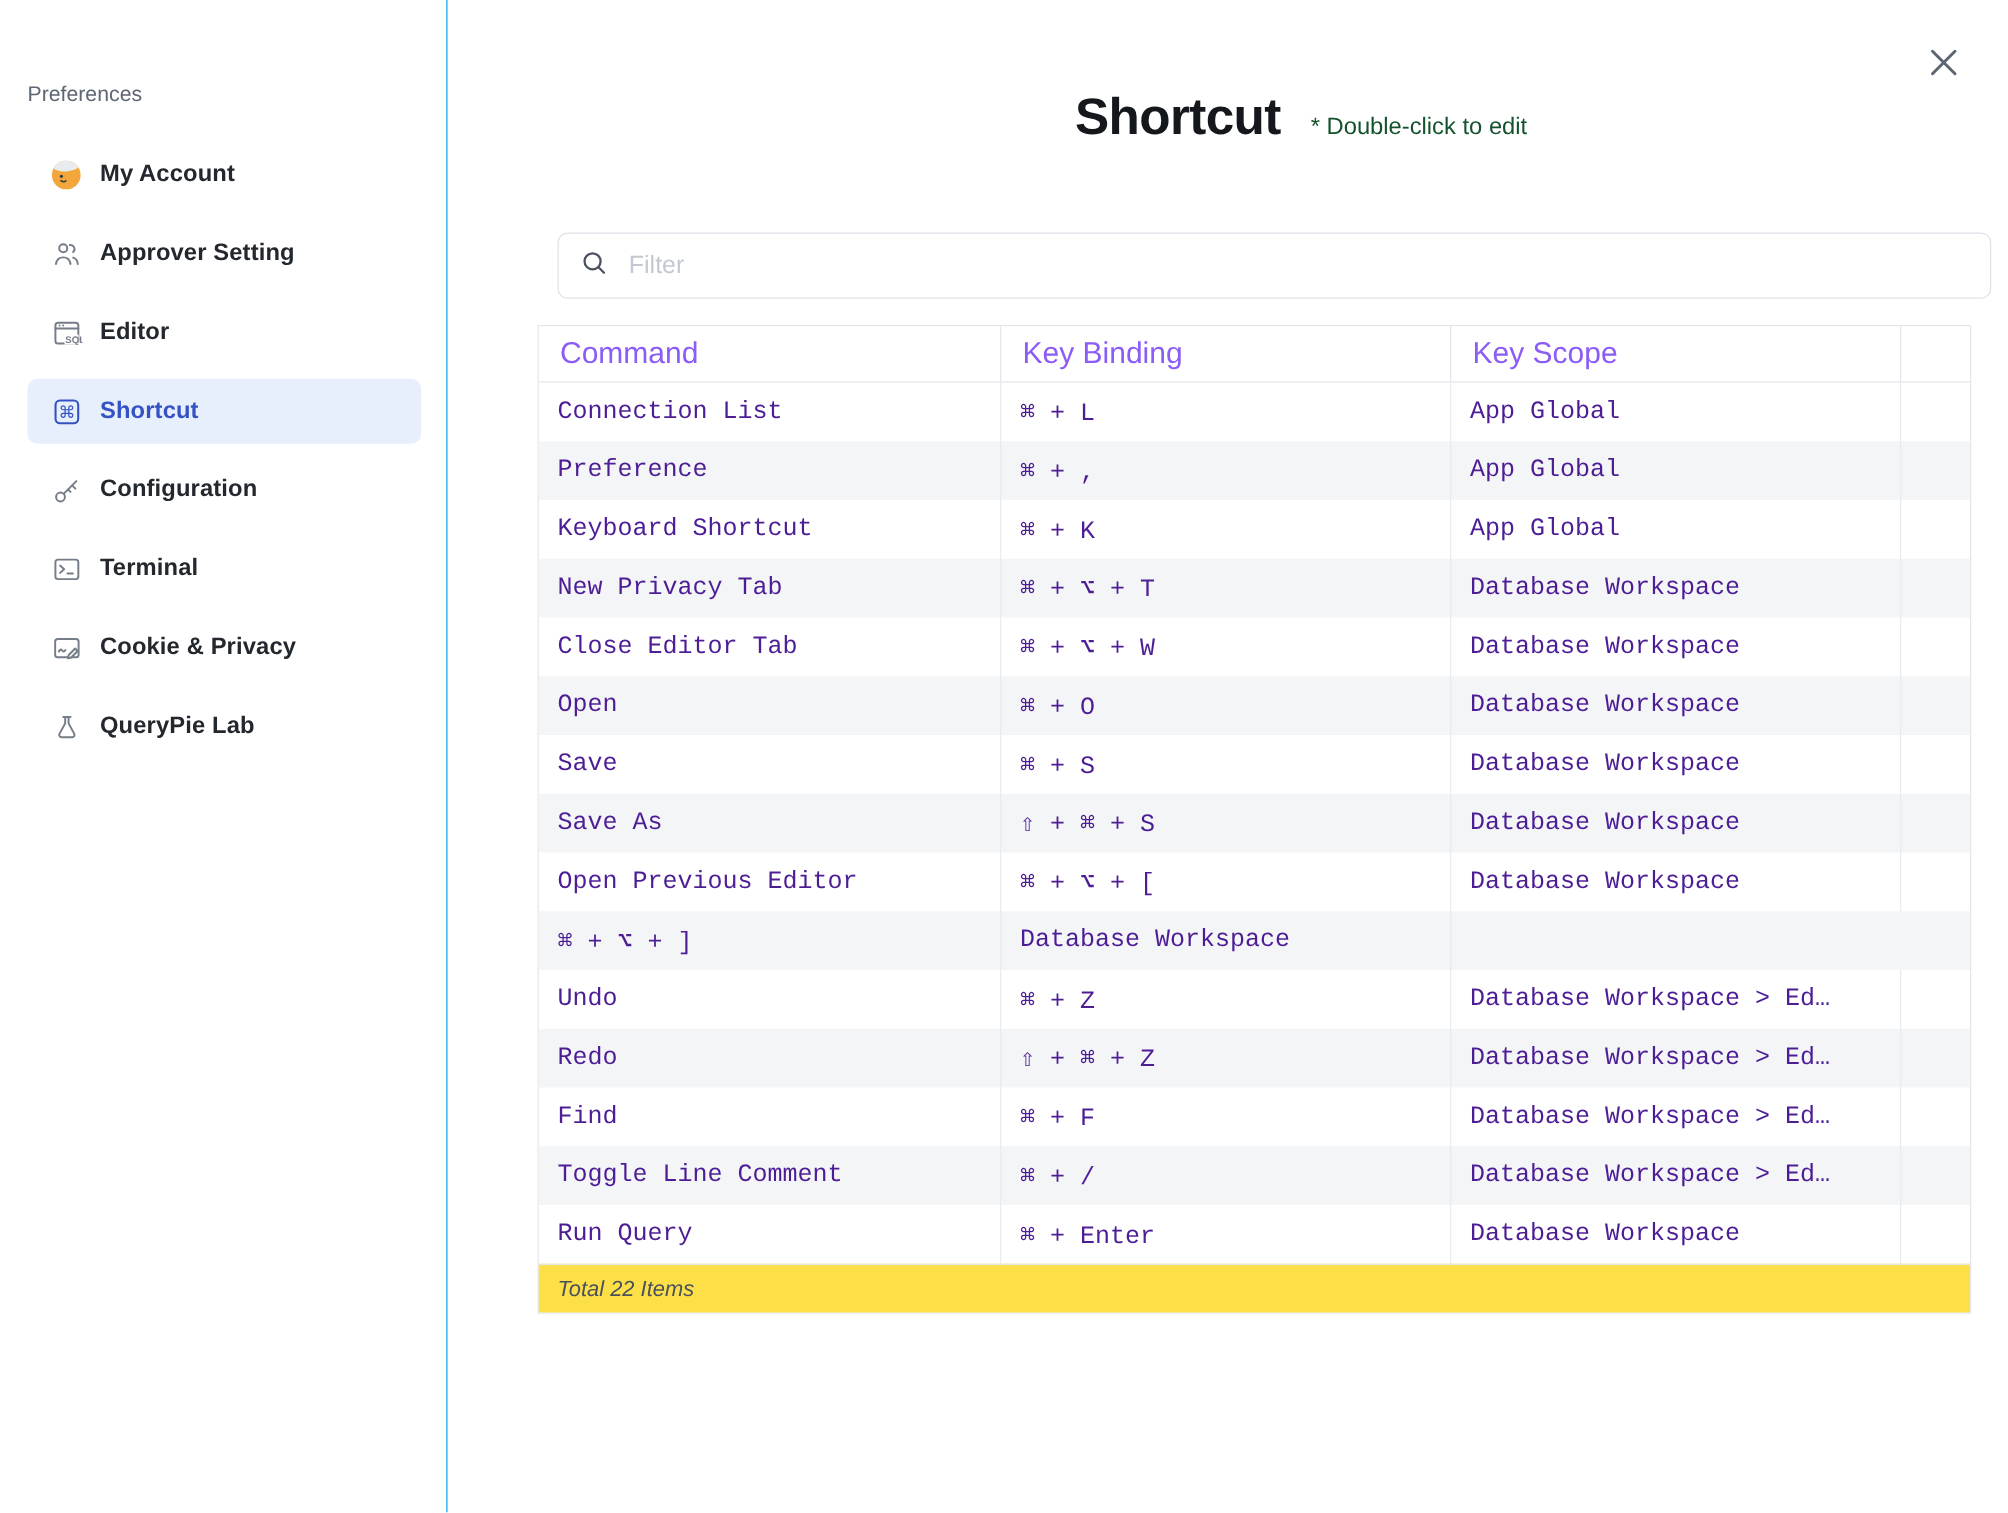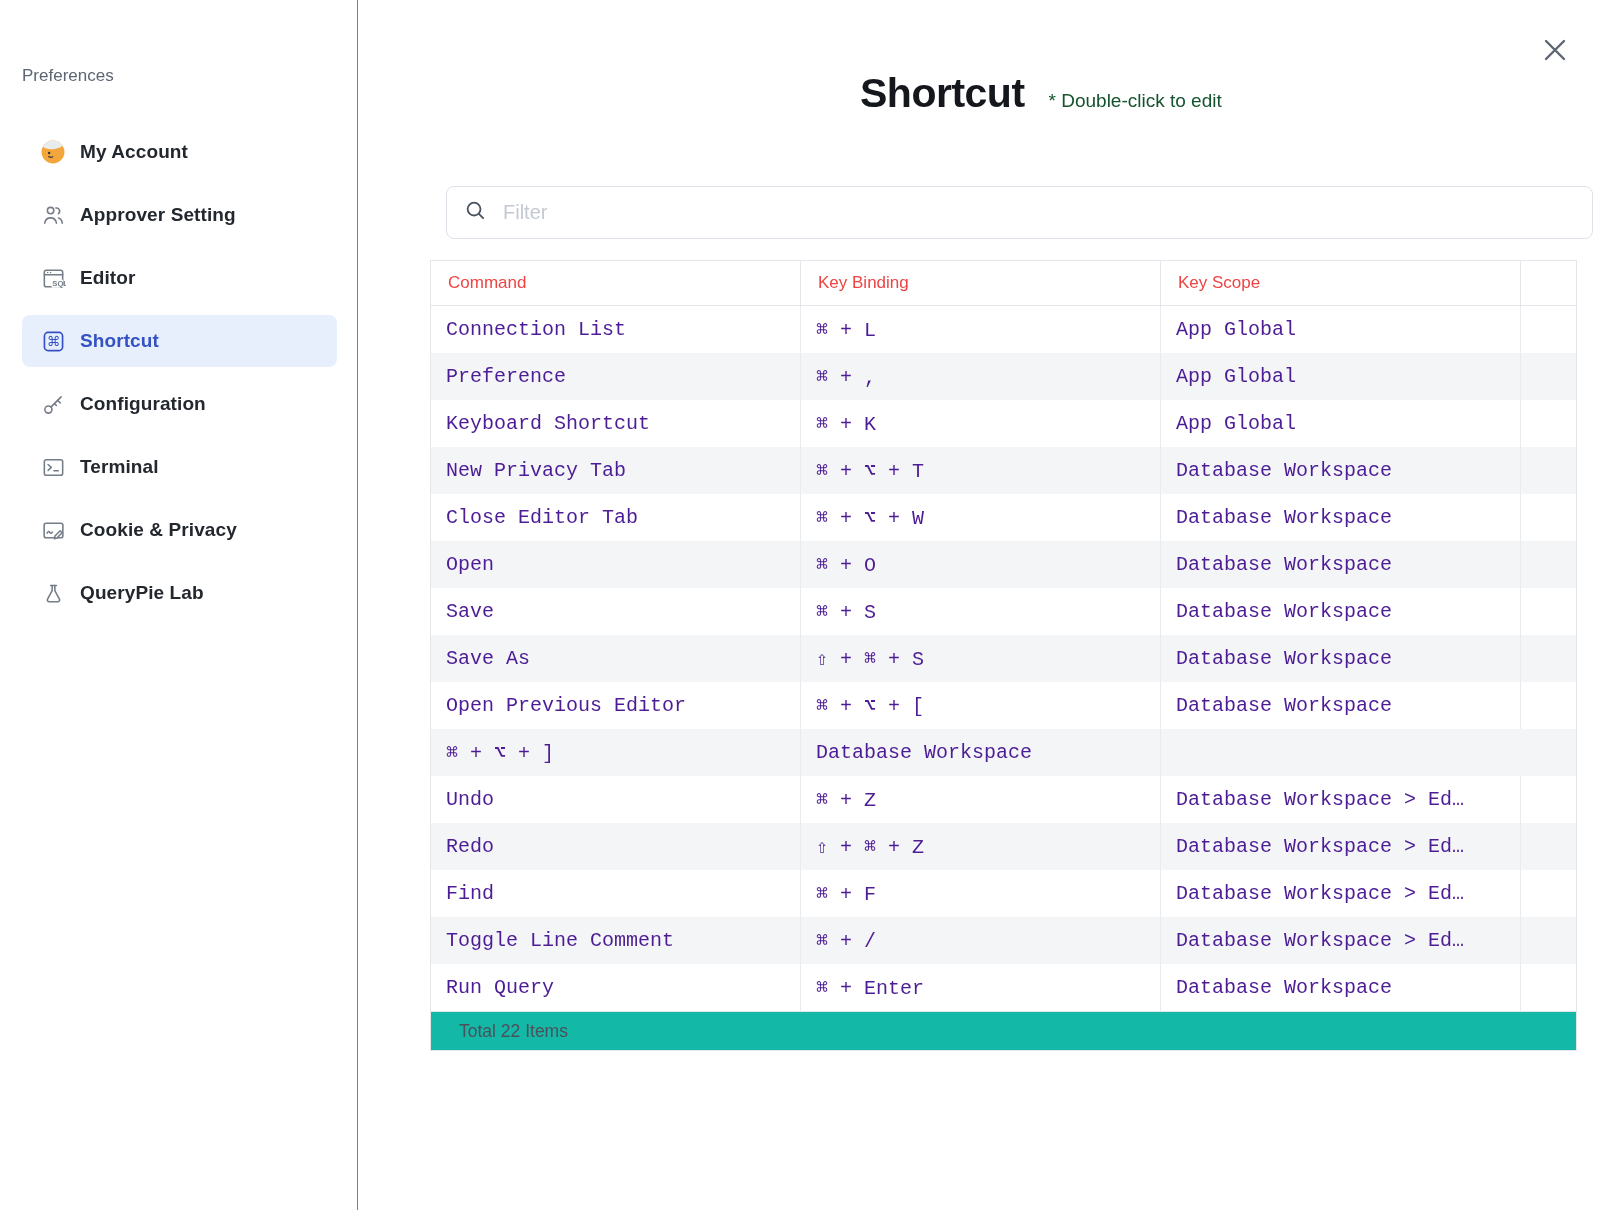--- a/index.html
+++ b/index.html
@@ -12,21 +12,21 @@
 
   
   .sidebar {
     position:absolute; left:0; top:0; width:357px; height:1210px;
     border-right:1px solid #0ea5e9; background:#ffffff;
   }
   .pref-label {
     position:absolute; left:22px; top:66px;
     font-size:17px; color:#5d6673;
   }
-  .nav { position:absolute; left:22px; top:126px; width:315px; }
+  .nav { position:absolute; left:22px; top:114px; width:315px; }
   .nav-item {
     height:52px; margin-bottom:11px; display:flex; align-items:center;
     padding-left:18px; border-radius:8px; cursor:pointer; box-sizing:border-box;
   }
   .nav-item .ic {
     width:26px; height:26px; margin-right:14px; flex:0 0 26px;
     display:flex; align-items:center; justify-content:center;
   }
   .nav-item .lbl {
     font-size:19px; font-weight:600; color:#23272e; letter-spacing:.1px;
@@ -70,35 +70,35 @@
   .table {
     position:absolute; left:430px; top:260px; width:1147px;
     box-sizing:border-box; border:1px solid #e3e7ec; background:#fff;
   }
   .thead, .tr {
     display:grid; grid-template-columns:370px 360px 360px 1fr;
   }
   .thead { height:44px; border-bottom:1px solid #e3e7ec; }
   .th {
     display:flex; align-items:center; padding-left:17px; box-sizing:border-box;
-    font-size:17px; color:#ef4444;
+    font-size:24px; color:#8b5cf6;
   }
   .th:not(:last-child) { border-right:1px solid #e3e7ec; }
   .tr { height:47px; }
   .tr:nth-child(even) { background:#f4f5f7; }
   .td {
     display:flex; align-items:center; padding-left:15px; box-sizing:border-box;
     font-family:Liberation Mono, monospace;
     font-size:20px; color:#4c1d95; white-space:nowrap; overflow:hidden;
   }
   .td:not(:last-child) { border-right:1px solid #e8ebef; }
   .tfoot {
-    height:38px; background:#14b8a6; border-top:1px solid #e3e7ec;
-    display:flex; align-items:center; padding-left:28px;
-    font-size:17.5px; color:#4a515c;
+    height:38px; background:#fde047; border-top:1px solid #e3e7ec;
+    display:flex; align-items:center; padding-left:15px;
+    font-size:17.5px; color:#4a515c;font-style:italic;
   }
 </style>
 </head>
 <body>
 
 <aside class="sidebar">
   <div class="pref-label">Preferences</div>
   <nav class="nav" id="nav">
       <div class="nav-item">
         <span class="ic">

